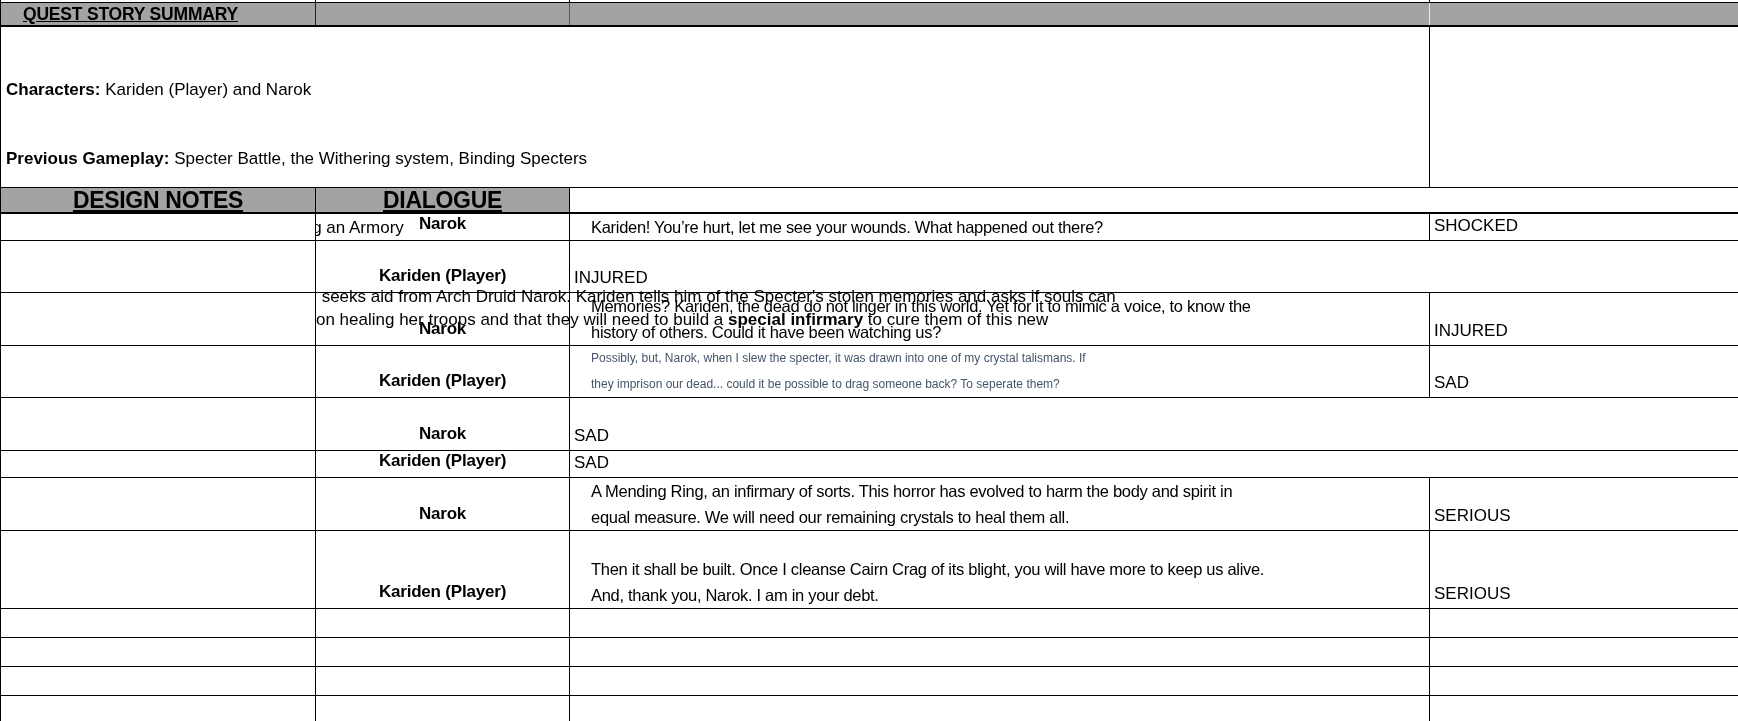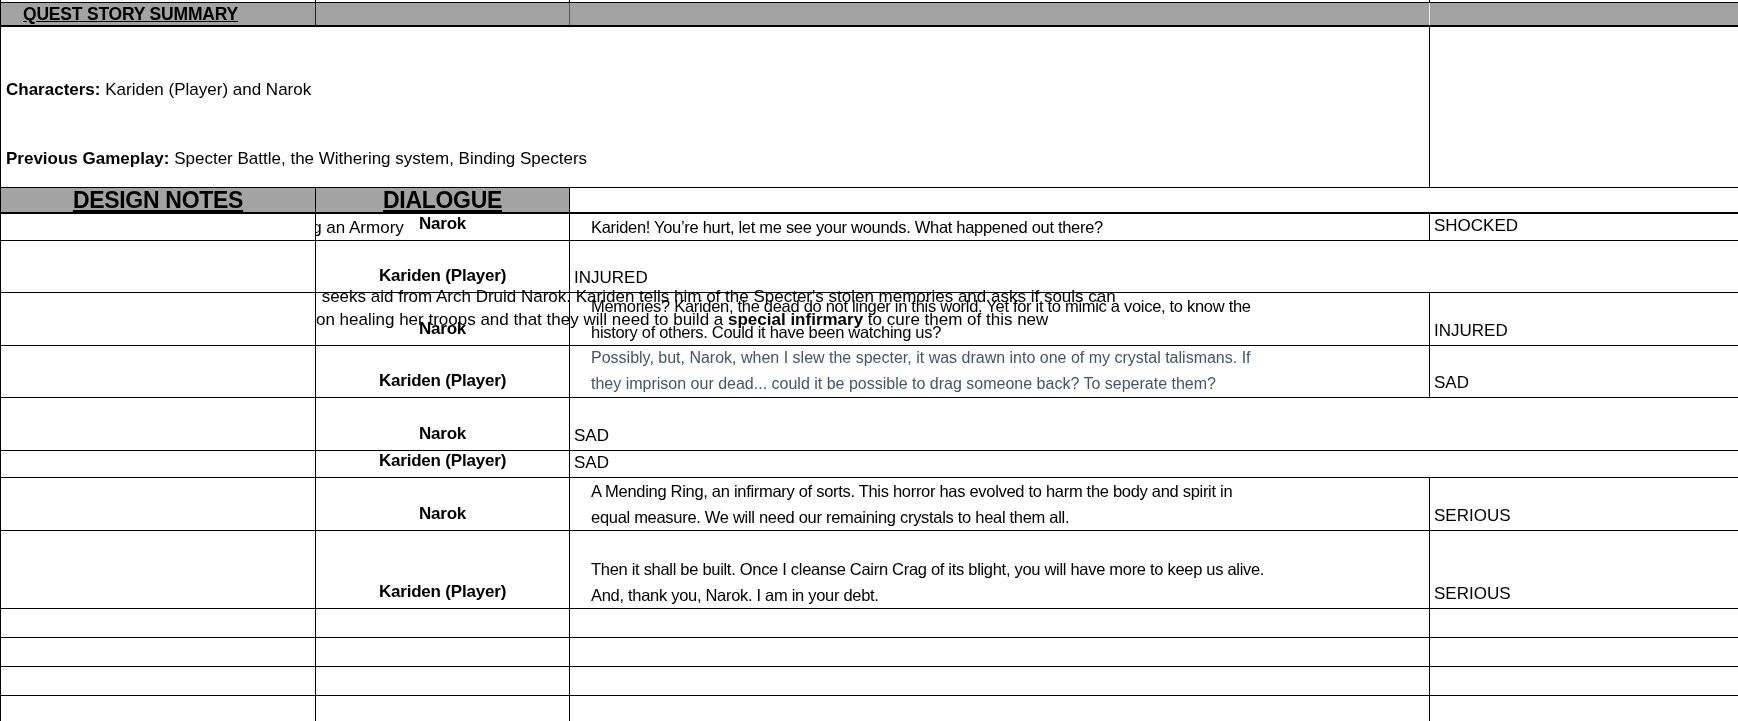--- a/index.html
+++ b/index.html
@@ -62,21 +62,21 @@
   }
   .dialogue-cell {
     display: flex; align-items: flex-end;
     padding: 0 8px 0 5px;
     font-size: 16.5px; letter-spacing: -0.3px;
     line-height: 26px;
     white-space: pre-wrap;
   }
   .dialogue-cell.top-align { align-items: flex-end; padding-top: 1px; }
   .dialogue-cell .dtext { white-space: pre-wrap; margin-left: 16px; }
-  .dialogue-special { color: #44546A; letter-spacing: 0; font-size: 16px; }
+  .dialogue-special { color: #44546A; letter-spacing: 0; font-size: 12px; }
   .artist-cell {
     display: flex; align-items: flex-end;
     padding: 0 16px 3px 4px;
     font-size: 17px; line-height: 22px;
   }
 </style>
 </head>
 <body>
 
 <div class="sheet">

